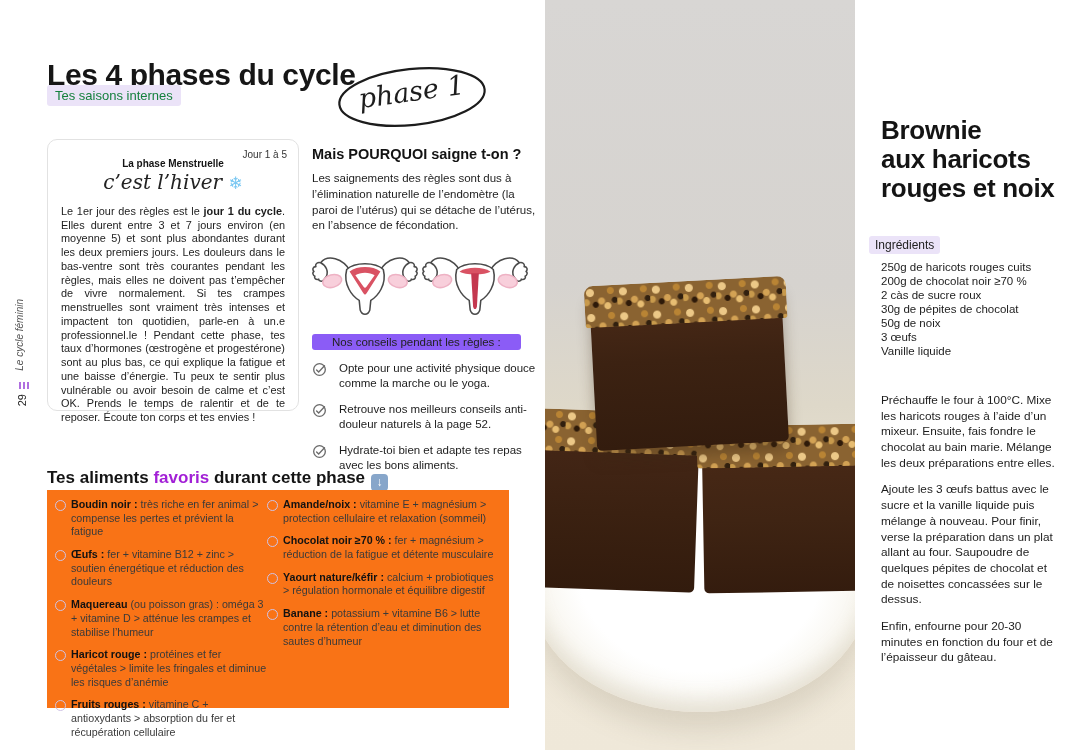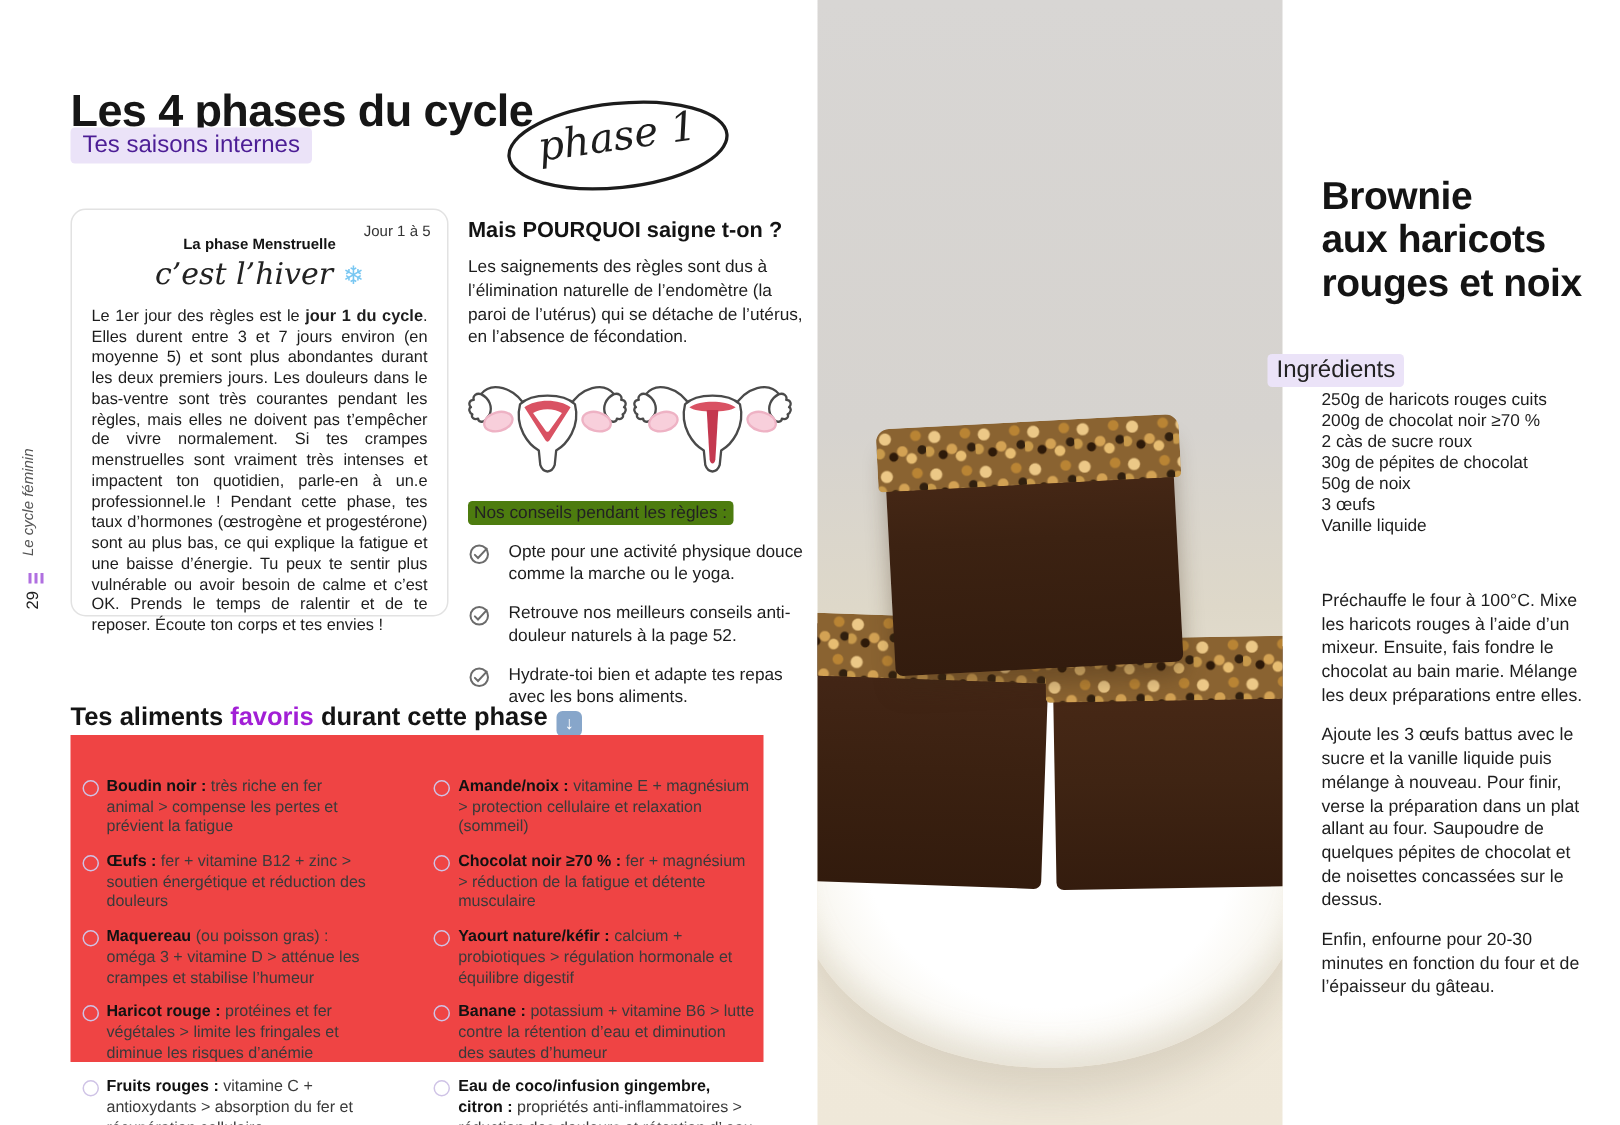--- a/index.html
+++ b/index.html
@@ -9,56 +9,56 @@
   
   .v-label{position:absolute;left:14px;top:299px;writing-mode:vertical-rl;transform:rotate(180deg);
            font-size:10px;font-style:italic;color:#555;}
   .v-icon{position:absolute;left:19px;top:382px;display:flex;gap:2px;}
   .v-icon i{width:2px;height:7px;background:#b06fe0;display:block;}
   .v-num{position:absolute;left:16px;top:394px;writing-mode:vertical-rl;transform:rotate(180deg);
          font-size:11px;color:#222;}
 
   
   .page-title{position:absolute;left:47px;top:38px;font-size:30px;font-weight:700;letter-spacing:-0.4px;color:#161616;}
-  .subtitle-badge{position:absolute;left:47px;top:85px;background:#ebe3f8;color:#4c1d95;
-                  font-size:16px;padding:3px 8px;border-radius:3px;text-align:right;}
+  .subtitle-badge{position:absolute;left:47px;top:85px;background:#ebe3f8;color:#15803d;
+                  font-size:13px;padding:3px 8px;border-radius:3px;text-align:right;}
   .phase-sticker{position:absolute;left:336px;top:64px;width:152px;height:66px;transform:rotate(-6deg);}
   .phase-sticker svg{position:absolute;left:0;top:0;}
   .phase-sticker .txt{position:absolute;left:0;top:12px;width:152px;text-align:center;
       font-family:"DejaVu Serif",serif;font-style:italic;font-size:27px;color:#1d1d1d;transform:rotate(-2deg);}
 
   
   .phase-box{position:absolute;left:47px;top:139px;width:252px;height:272px;border:1.5px solid #e2e2e2;
              border-radius:10px;box-sizing:border-box;padding:10px 13px;background:#fff;}
   .phase-box .day{position:absolute;top:9px;right:11px;font-size:10px;color:#333;}
   .phase-box h2{margin:8px 0 0;text-align:center;font-size:10px;font-weight:700;color:#141414;}
   .phase-box .script{text-align:center;font-family:"DejaVu Serif",serif;font-style:italic;
                      font-size:20px;margin-top:1px;color:#222;}
   .phase-box .script .flake{font-style:normal;color:#79c7f2;font-size:17px;}
   .phase-box p{margin:11px 0 0;font-size:10.9px;line-height:1.26;text-align:justify;color:#1d1d1d;}
 
   
   .why-col{position:absolute;left:312px;top:146px;width:224px;}
   .why-col h3{margin:0;font-size:14.5px;font-weight:700;color:#131313;}
   .why-col .why-text{margin:9px 0 0;font-size:11.5px;line-height:1.37;color:#1d1d1d;}
   .uterus-row{display:flex;gap:4px;margin-top:11px;}
-  .tips-label{display:inline-block;background:#4d7c0f;color:#222;font-size:11.5px;
-              padding:2px 4px;border-radius:3px;margin-top:13px;}
+  .tips-label{display:inline-block;background:#8b5cf6;color:#222;font-size:11.5px;
+              padding:2px 20px;border-radius:3px;margin-top:13px;}
   .tip{display:flex;gap:12px;margin-top:11px;align-items:flex-start;}
   .tip svg{flex:none;margin-top:1px;}
   .tip p{margin:0;font-size:11.5px;line-height:1.3;color:#1d1d1d;}
 
   
   .foods-heading{position:absolute;left:47px;top:468px;font-size:17px;font-weight:700;color:#141414;}
   .foods-heading .hl{color:#a21fd6;}
   .arrow-badge{display:inline-block;width:17px;height:17px;background:#87a6ca;border-radius:4px;
                color:#fff;font-size:12px;font-weight:700;text-align:center;line-height:17px;
                vertical-align:-3px;margin-left:6px;}
-  .foods-panel{position:absolute;left:47px;top:490px;width:462px;height:218px;background:#ef4444;
-               box-sizing:border-box;display:flex;padding:28px 6px 8px 8px;gap:41px;}
+  .foods-panel{position:absolute;left:47px;top:490px;width:462px;height:218px;background:#f97316;
+               box-sizing:border-box;display:flex;padding:8px 6px 8px 8px;}
   .food-col-left{width:212px;}
   .food-col-right{width:234px;}
   .food-item{display:flex;gap:5px;margin-bottom:9px;}
   .food-item .bullet{flex:none;width:9px;height:9px;border:1.3px solid #cfc3e6;border-radius:50%;
                      margin-top:2px;background:transparent;}
   .food-item p{margin:0;font-size:10.7px;line-height:1.28;color:#3a3a3a;}
   .food-item b{color:#121212;}
 
   
   .photo{position:absolute;left:545px;top:0;width:310px;height:750px;overflow:hidden;
@@ -82,22 +82,22 @@
          background:linear-gradient(180deg,#4c2b18 0%,#3c2212 45%,#331c0e 100%);
          box-shadow:0 10px 14px rgba(60,40,20,.35);}
   .brownie-left{left:-10px;top:418px;width:162px;height:172px;transform:rotate(2deg);
          background:linear-gradient(180deg,#472818 0%,#3b2111 55%,#321b0d 100%);}
   .brownie-right{left:158px;top:432px;width:168px;height:160px;transform:rotate(-1deg);
          background:linear-gradient(180deg,#4b2a17 0%,#3f2413 55%,#341c0e 100%);}
 
   
   .recipe-title{position:absolute;left:881px;top:116px;font-size:26px;font-weight:700;
                 line-height:1.12;letter-spacing:-0.3px;color:#141414;}
-  .ing-label{position:absolute;left:845px;top:236px;background:#ebe3f8;color:#222;
-             font-size:16px;padding:2px 6px;border-radius:3px;}
+  .ing-label{position:absolute;left:869px;top:236px;background:#ebe3f8;color:#222;
+             font-size:12px;padding:2px 6px;border-radius:3px;}
   .ing-list{position:absolute;left:881px;top:260px;font-size:11.5px;line-height:1.22;color:#1d1d1d;}
   .steps{position:absolute;left:881px;top:393px;width:174px;}
   .steps p{margin:0 0 11px;font-size:11.8px;line-height:1.33;color:#1d1d1d;}
 </style>
 </head>
 <body>
 
 <div id="app">
 
   <div class="v-label">Le cycle féminin</div>
@@ -223,24 +223,20 @@
         <p><b>Chocolat noir ≥70 % :</b> <span>fer + magnésium &gt; réduction de la fatigue et détente musculaire</span></p>
       </div>
       <div class="food-item">
         <span class="bullet"></span>
         <p><b>Yaourt nature/kéfir :</b> <span>calcium + probiotiques &gt; régulation hormonale et équilibre digestif</span></p>
       </div>
       <div class="food-item">
         <span class="bullet"></span>
         <p><b>Banane :</b> <span>potassium + vitamine B6 &gt; lutte contre la rétention d’eau et diminution des sautes d’humeur</span></p>
       </div>
-      <div class="food-item">
-        <span class="bullet"></span>
-        <p><b>Eau de coco/infusion gingembre, citron :</b> <span>propriétés anti-inflammatoires &gt; réduction des douleurs et rétention d’ eau</span></p>
-      </div>
     </div>
   </div>
 
   <div class="photo">
     <div class="plate"></div>
     <div class="brownie brownie-left">
         <div class="topping"></div>
       </div>
     <div class="brownie brownie-right">
         <div class="topping"></div>

